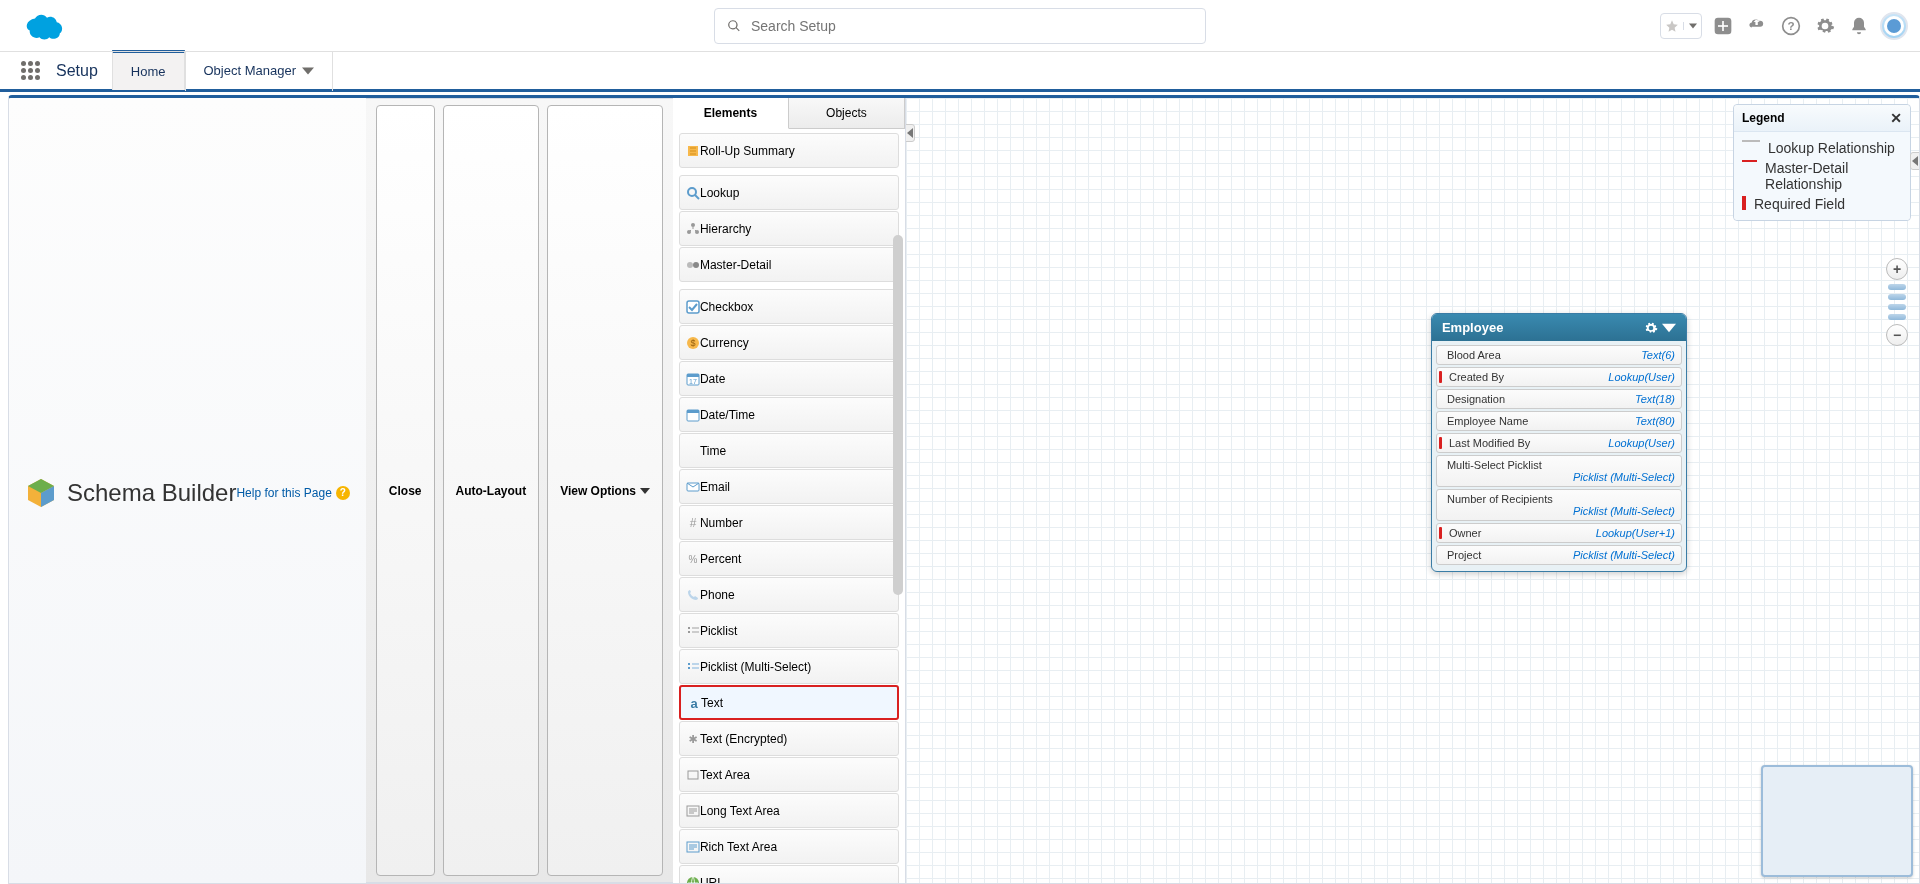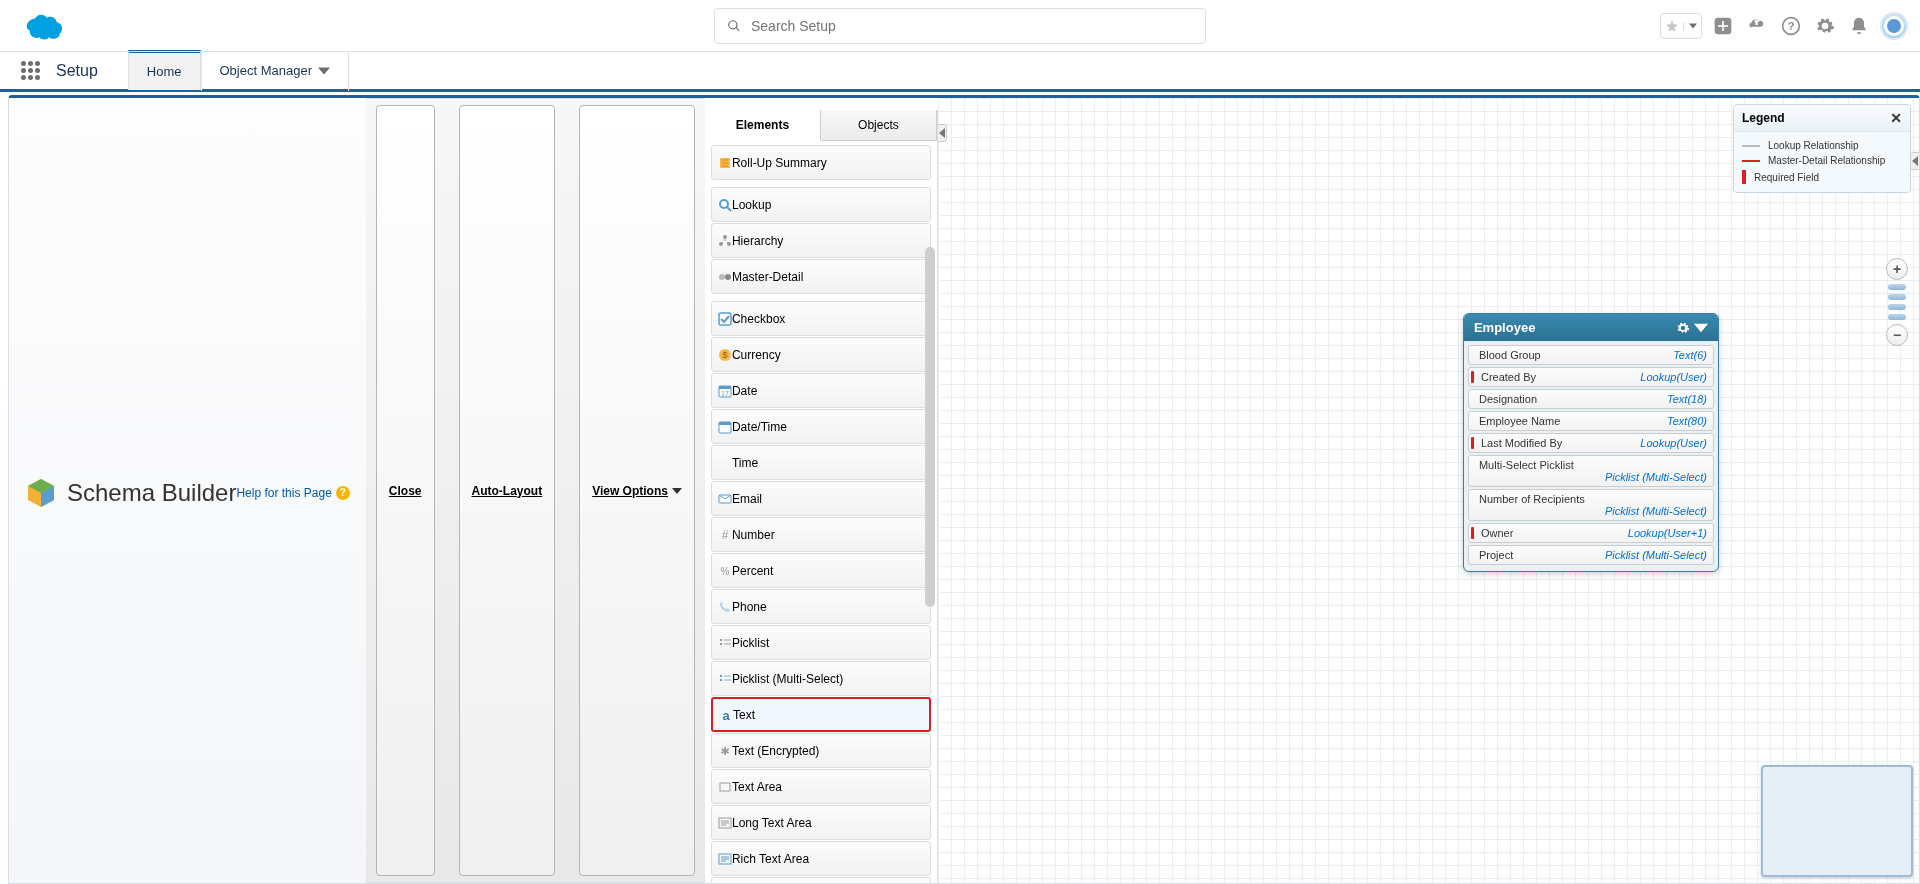--- a/index.html
+++ b/index.html
@@ -20,42 +20,42 @@
 .fav-drop { width:18px; border-left:1px solid #d8dde6; display:flex; justify-content:center; }
 .avatar { width: 28px; height: 28px; border-radius: 50%; background: linear-gradient(180deg,#c8e4f7,#a3d3f3); border: 2px solid #e0e5ee; display:flex; align-items:center; justify-content:center; overflow:hidden; }
 .avatar-inner { width: 20px; height: 20px; border-radius: 50%; background: #fff; display:flex; align-items:center; justify-content:center; }
 .avatar-face { width: 14px; height:14px; border-radius:50%; background:#5b9bd5; position:relative; }
 
 
 .nav-bar { height: 40px; display: flex; align-items: center; border-bottom: 3px solid #215e9c; padding-left: 12px; gap: 0; }
 .app-launcher { width: 36px; height: 36px; display:flex; align-items:center; justify-content:center; cursor:pointer; margin-right: 8px; }
 .waffle { display:grid; grid-template-columns:repeat(3,5px); grid-template-rows:repeat(3,5px); gap:2px; }
 .waffle span { width:5px; height:5px; background:#706e6b; border-radius:50%; }
-.setup-label { font-size: 16px; color: #16325c; margin-right: 30px; }
+.setup-label { font-size: 16px; color: #16325c; margin-right: 14px; }
 .nav-tab { height: 40px; display:flex; align-items:center; padding: 0 18px; font-size: 13px; color:#16325c; cursor:pointer; border-left:1px solid #e0e0e0; border-right:1px solid #e0e0e0; }
 .nav-tab.active { background:#f3f2f2; border-top:3px solid #215e9c; margin-top:-1px; }
 .nav-tab svg { width:12px; height:12px; margin-left:6px; fill:#706e6b; }
 
 
 .main-body { position: absolute; top: 95px; left: 8px; right: 0; bottom: 0; border: 1px solid #d8dde6; border-top: 3px solid #215e9c; border-radius: 4px 4px 0 0; overflow: hidden; display:flex; flex-direction:row; }
 
 .page-header { background: linear-gradient(180deg, #fdfdfd, #f4f6f9); padding: 12px 16px 8px 16px; display:flex; align-items:center; }
 .page-icon { width: 32px; height: 32px; margin-right: 10px; }
 .page-title { font-size: 24px; font-weight: normal; color: #333; }
 .page-help { margin-left: auto; display:flex; align-items:center; gap:4px; font-size:12px; color:#015ba7; cursor:pointer; }
 .page-help-icon { width:14px; height:14px; background:#f7b500; border-radius:50%; display:flex; align-items:center; justify-content:center; color:#fff; font-size:10px; font-weight:bold; }
 
-.toolbar { background: linear-gradient(180deg, #f7f7f7, #e8e8e8); padding: 6px 10px; display:flex; gap:24px; border-top:1px solid #d8dde6; border-bottom:1px solid #d8dde6;text-decoration:underline; }
+.toolbar { background: linear-gradient(180deg, #f7f7f7, #e8e8e8); padding: 6px 10px; display:flex; gap:8px; border-top:1px solid #d8dde6; border-bottom:1px solid #d8dde6; }
 .tool-btn { background: linear-gradient(180deg,#fff,#f0f0f0); border:1px solid #b5b5b5; border-radius:4px; padding: 4px 12px; font-size:12px; font-weight:bold; cursor:pointer; display:flex; align-items:center; gap:4px; }
 .tool-btn svg { width:10px; height:10px; fill:#333; }
 
 
 .content-area { flex:1; display:flex; position:relative; }
 
-.sidebar { width: 233px; background:#fff; border-right:1px solid #d8dde6; display:flex; flex-direction:column;margin-top:12px; }
+.sidebar { width: 233px; background:#fff; border-right:1px solid #d8dde6; display:flex; flex-direction:column; }
 .side-tab { flex:1; text-align:center; padding: 8px 4px; font-size:12px; cursor:pointer; background:#f4f4f4; border:1px solid #ccc; border-bottom:none; }
 .side-tab.active { background:#fff; font-weight:bold; border-top:2px solid #fff; }
 .side-tabs-row { display:flex; background:linear-gradient(180deg,#f8f8f8,#ececec); height:30px; }
 .side-tabs-row .side-tab { background:transparent; border:none; border-right:1px solid #ccc; font-weight:normal; display:flex; align-items:center; justify-content:center; }
 .side-tabs-row .side-tab.active { background:#fff; font-weight:bold; border-bottom:1px solid #fff; margin-bottom:-1px; border-top:none; }
 .side-tabs-wrap { border-bottom:1px solid #ccc; }
 
 .palette { flex:1; overflow-y:auto; padding:4px 6px; position:relative; }
 .palette-item { display:flex; align-items:center; gap:0; padding: 2px 6px; margin-bottom:1px; background:linear-gradient(180deg,#fcfcfc,#f2f2f2); border:1px solid #ddd; border-radius:3px; font-size:12px; cursor:move; height:35px; }
 .palette-item .p-icon { width:14px; height:14px; display:flex; align-items:center; justify-content:center; flex-shrink:0; }
@@ -80,21 +80,21 @@
 .obj-field.required .obj-field-name { padding-left:6px; }
 .obj-field-type { margin-left:auto; color:#0070d2; font-style:italic; }
 .obj-field.wrap { flex-direction:column; align-items:stretch; }
 .obj-field.wrap .obj-field-type { align-self:flex-end; }
 
 
 .legend-panel { position:absolute; right:8px; top:6px; width:178px; background:#fff; border:1px solid #c7d4e3; border-radius:4px; z-index:4; }
 .legend-head { padding:5px 8px; font-size:12px; font-weight:bold; background:linear-gradient(180deg,#f8fbfd,#eaf2f9); border-bottom:1px solid #dbe6f1; border-radius:4px 4px 0 0; display:flex; align-items:center; }
 .legend-close { margin-left:auto; cursor:pointer; font-size:14px; color:#333; }
 .legend-body { padding:6px 8px; background:#f4f9fd; border-radius:0 0 4px 4px; }
-.legend-row { display:flex; align-items:center; gap:8px; font-size:10px; padding:2px 0; color:#333; }
+.legend-row { display:flex; align-items:flex-start; gap:8px; font-size:14px; padding:2px 0; color:#333; }
 .legend-line { width:18px; height:2px; }
 .legend-lookup { background:#bbb; }
 .legend-master { background:#d92020; }
 .legend-req { width:4px; height:14px; background:#d92020; }
 
 
 .zoom-col { position:absolute; right:10px; top:160px; width:24px; display:flex; flex-direction:column; align-items:center; gap:4px; z-index:4; }
 .zoom-btn { width:22px; height:22px; border-radius:50%; border:1px solid #bbb; background:linear-gradient(180deg,#fff,#eee); display:flex; align-items:center; justify-content:center; cursor:pointer; font-size:14px; color:#555; font-weight:bold; }
 .zoom-slider-bar { width:18px; height:6px; background:linear-gradient(180deg,#bcd5ea,#8fb8da); border-radius:3px; }
 .minimap { position:absolute; right:6px; bottom:6px; width:152px; height:112px; background:#e6eef6; border:2px solid #9cbcda; border-radius:4px; box-shadow:0 1px 3px rgba(0,0,0,.2); z-index:4; cursor:pointer; }
@@ -445,21 +445,21 @@
             <svg viewBox="0 0 24 24">
                 <path d="M12 8a4 4 0 100 8 4 4 0 000-8zm9 4l2 1-1 3-2-.5a8 8 0 01-1.5 1.5l.5 2-3 1-1-2h-2l-1 2-3-1 .5-2A8 8 0 016 16.5L4 17l-1-3 2-1v-2l-2-1 1-3 2 .5A8 8 0 017.5 6L7 4l3-1 1 2h2l1-2 3 1-.5 2A8 8 0 0118 7.5l2-.5 1 3-2 1z"></path>
               </svg>
             <svg viewBox="0 0 10 6" width="10" height="6">
                 <path fill="#fff" d="M0 0l5 6 5-6z"></path>
               </svg>
           </div>
         </div>
         <div class="obj-body" id="obj-body">
             <div class="obj-field">
-              <span class="obj-field-name">Blood Group</span>
+              <span class="obj-field-name">Blood Area</span>
               <span class="obj-field-type">Text(6)</span>
             </div>
             <div class="obj-field required">
               <span class="obj-field-name">Created By</span>
               <span class="obj-field-type">Lookup(User)</span>
             </div>
             <div class="obj-field">
               <span class="obj-field-name">Designation</span>
               <span class="obj-field-type">Text(18)</span>
             </div>

